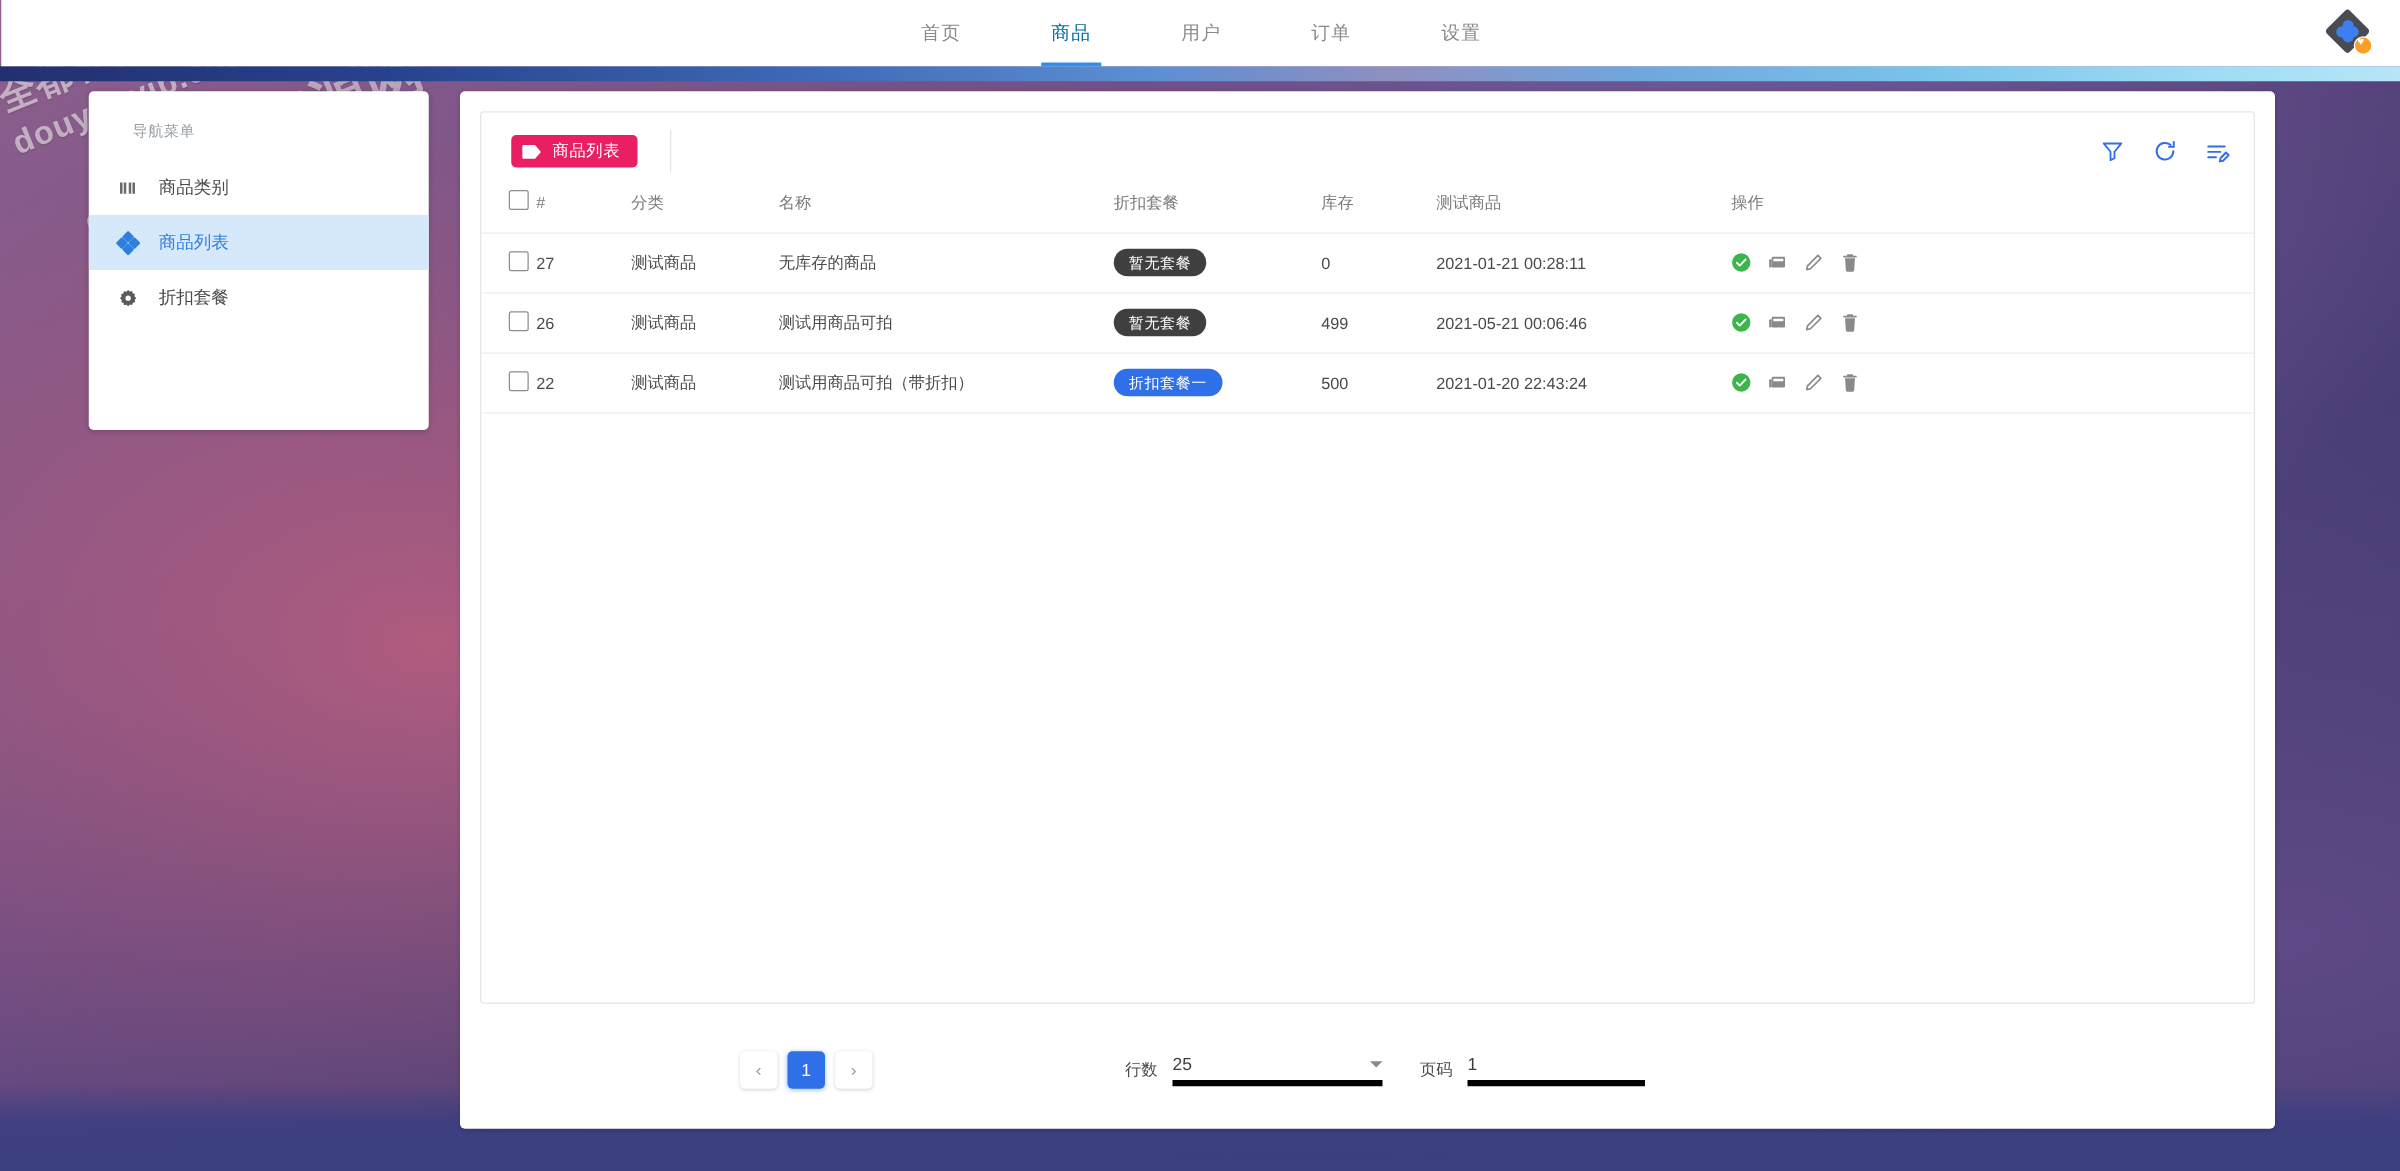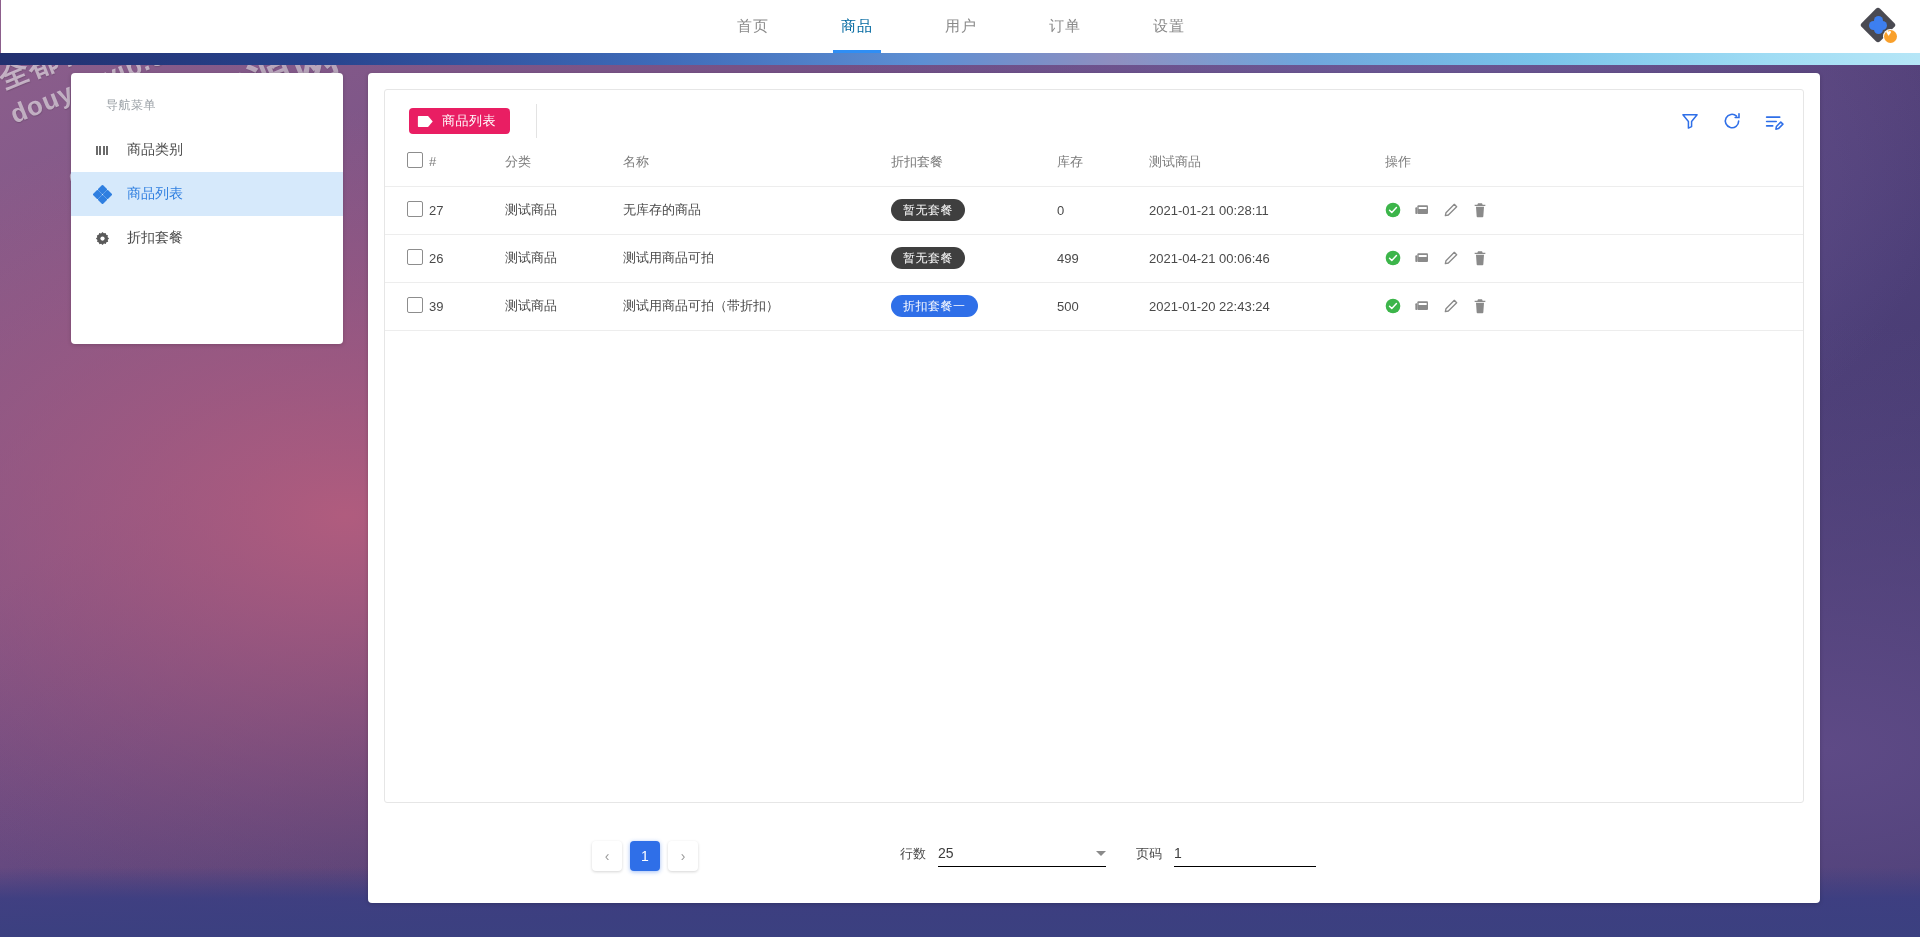--- a/index.html
+++ b/index.html
@@ -255,21 +255,21 @@
     color: #9a9a9a; font-size: 14px; cursor: pointer;
   }
   .pg-btn.current { background: #2f6fe8; color: #fff; box-shadow: 0 1px 4px rgba(47,111,232,0.45); }
 
   .field { display: flex; align-items: flex-end; }
   .field-label {
     font-size: 13px; color: #4a4a4a; margin-right: 12px; padding-bottom: 4px;
   }
   .field-underline {
     position: relative;
-    border-bottom: 1px solid #000000;
+    border-bottom: 5px solid #000000;
     padding-bottom: 5px;
     display: flex; align-items: center;
   }
   .field-underline .val { font-size: 14px; color: #3c3c3c; }
   .caret {
     width: 0; height: 0; margin-left: auto;
     border-left: 5px solid transparent; border-right: 5px solid transparent;
     border-top: 5px solid #8a8a8a;
   }
   #rows-field { margin-left: 202px; }
@@ -469,21 +469,21 @@
           <td class="col-check">
             <span class="cbx"></span>
           </td>
           <td class="col-id">26</td>
           <td class="col-cat">测试商品</td>
           <td class="col-name">测试用商品可拍</td>
           <td class="col-combo">
             <span class="pill dark">暂无套餐</span>
           </td>
           <td class="col-stock">499</td>
-          <td class="col-time">2021-04-21 00:06:46</td>
+          <td class="col-time">2021-05-21 00:06:46</td>
           <td class="col-ops">
             <span class="ops">
               <span class="op">
                 <svg width="16" height="16" viewBox="0 0 24 24">
                     <circle cx="12" cy="12" r="11" fill="#3cb54a"></circle>
                     <path d="M6.8 12.3l3.4 3.4 7-7.3" fill="none" stroke="#fff" stroke-width="2.2" stroke-linecap="round" stroke-linejoin="round"></path>
                   </svg>
               </span>
               <span class="op">
                 <svg width="16" height="16" viewBox="0 0 24 24" fill="#8a8a8a">
@@ -503,21 +503,21 @@
                   </svg>
               </span>
             </span>
           </td>
         </tr>
 
         <tr>
           <td class="col-check">
             <span class="cbx"></span>
           </td>
-          <td class="col-id">39</td>
+          <td class="col-id">22</td>
           <td class="col-cat">测试商品</td>
           <td class="col-name">测试用商品可拍（带折扣）</td>
           <td class="col-combo">
             <span class="pill blue">折扣套餐一</span>
           </td>
           <td class="col-stock">500</td>
           <td class="col-time">2021-01-20 22:43:24</td>
           <td class="col-ops">
             <span class="ops">
               <span class="op">

